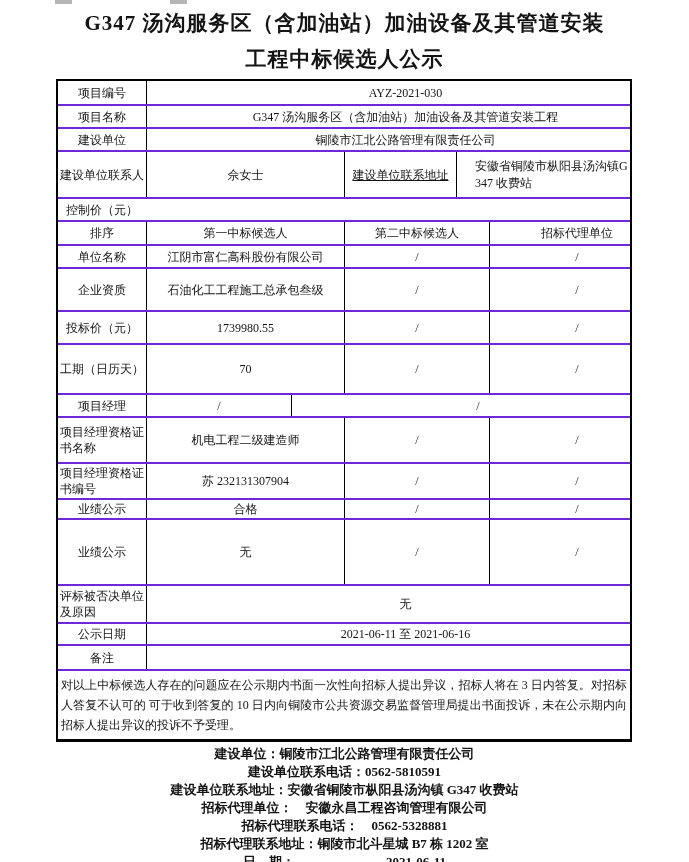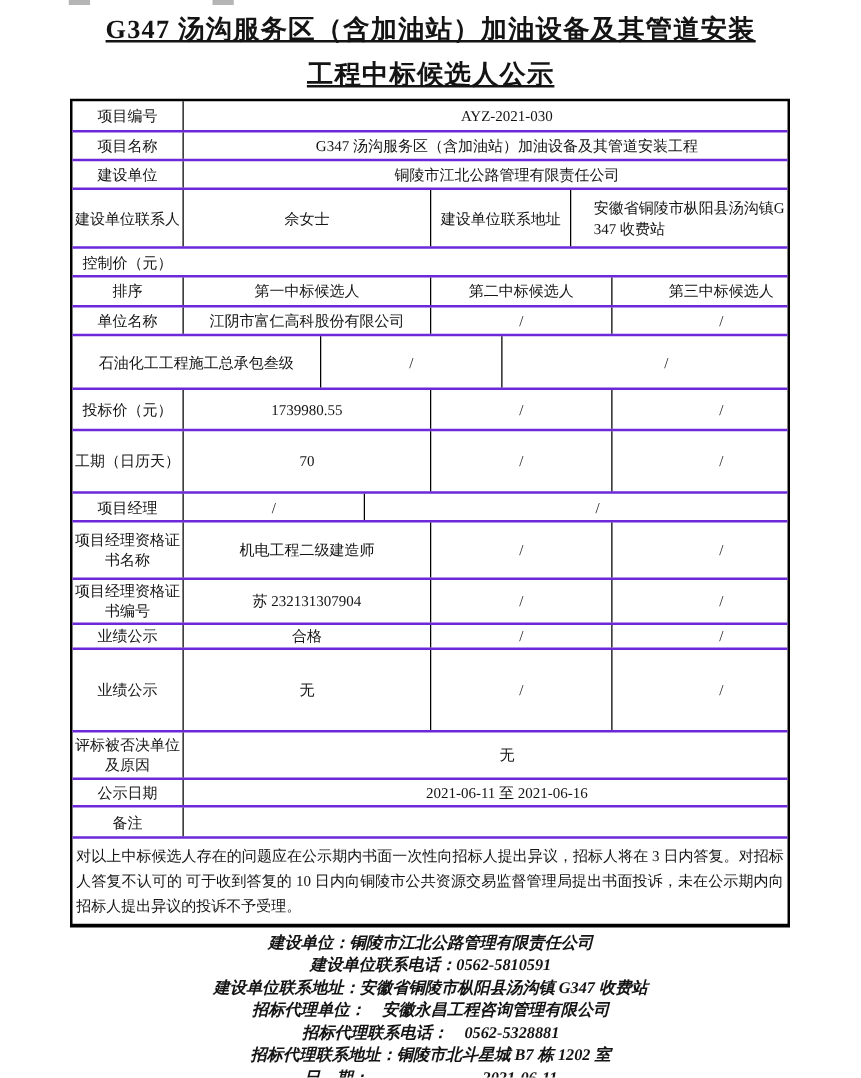--- a/index.html
+++ b/index.html
@@ -5,48 +5,48 @@
   html,body{margin:0;padding:0;}
   body{
     width:689px;height:862px;background:#ffffff;
     font-family:"Liberation Serif","DejaVu Serif",serif;
     color:#141414;
   }
   .page{position:relative;width:689px;height:862px;overflow:hidden;}
   .smudge{position:absolute;top:0;height:4px;background:#b5b5b5;}
   .smudge.s1{left:55px;width:17px;}
   .smudge.s2{left:170px;width:17px;}
-  .title{padding-top:5px;text-align:center;font-weight:bold;font-size:21px;line-height:36px;letter-spacing:1px;text-decoration:underline;}
+  .title{padding-top:5px;text-align:center;font-weight:bold;font-size:21px;line-height:36px;letter-spacing:1px;}
   .tbl{
     width:576px;margin-left:56px;margin-top:2px;
     border:2px solid #000;border-bottom-width:3px;
     box-sizing:border-box;font-size:12px;
   }
   .row{display:flex;border-top:2px solid #6d28d9;box-sizing:border-box;}
   .row:first-child{border-top:0;}
   .cell{
     border-left:1px solid #000;box-sizing:border-box;
     display:flex;align-items:center;justify-content:center;
-    text-align:center;padding:1px 2px;line-height:16px;word-break:break-all;
+    text-align:left;padding:1px 2px;line-height:16px;word-break:break-all;
   }
   .cell:first-child{border-left:0;}
   .ca{width:88px;flex:none;}
   .cb{width:198px;flex:none;}
   .cc{width:145px;flex:none;}
-  .cc2{width:112px;flex:none;padding:1px 0;}
+  .cc2{width:112px;flex:none;padding:1px 0;text-decoration:underline;}
   .cd,.cd2,.rest{flex:1;padding-left:36px;}
   .cd2{justify-content:flex-start;text-align:left;line-height:17px;padding-left:18px;}
   .para{justify-content:flex-start;align-items:flex-start;text-align:justify;padding:4px 3px;line-height:20px;font-size:12px;}
   .r0{min-height:23px}.r1{min-height:23px}.r2{min-height:23px}.r3{min-height:47px}
   .r4{min-height:23px}.r5{min-height:24px}.r6{min-height:23px}.r7{min-height:43px}
   .r8{min-height:33px}.r9{min-height:50px}.r10{min-height:23px}.r11{min-height:46px}
   .r12{min-height:36px}.r13{min-height:19px}.r14{min-height:66px}.r15{min-height:38px}
   .r16{min-height:22px}.r17{min-height:25px}.r18{min-height:70px}
   .footer{margin-top:3px;text-align:center;font-weight:bold;font-size:13px;}
-  .fline{line-height:18px;white-space:pre;font-style:italic;}
+  .fline{line-height:18px;white-space:pre;}
 </style>
 </head>
 <body>
 
 <div class="page">
 
   <div class="smudge s1"></div>
   <div class="smudge s2"></div>
 
   <div class="title">
@@ -79,31 +79,32 @@
     </div>
 
     <div class="row r4">
       <div class="cell ca">控制价（元）</div>
     </div>
 
     <div class="row r5">
       <div class="cell ca">排序</div>
       <div class="cell cb">第一中标候选人</div>
       <div class="cell cc">第二中标候选人</div>
-      <div class="cell cd">第三中标候选人</div>
+      <div class="cell cd">招标代理单位</div>
     </div>
 
     <div class="row r6">
       <div class="cell ca">单位名称</div>
       <div class="cell cb">江阴市富仁高科股份有限公司</div>
       <div class="cell cc">/</div>
       <div class="cell cd">/</div>
     </div>
 
     <div class="row r7">
+      <div class="cell ca">企业资质</div>
       <div class="cell cb">石油化工工程施工总承包叁级</div>
       <div class="cell cc">/</div>
       <div class="cell cd">/</div>
     </div>
 
     <div class="row r8">
       <div class="cell ca">投标价（元）</div>
       <div class="cell cb">1739980.55</div>
       <div class="cell cc">/</div>
       <div class="cell cd">/</div>

